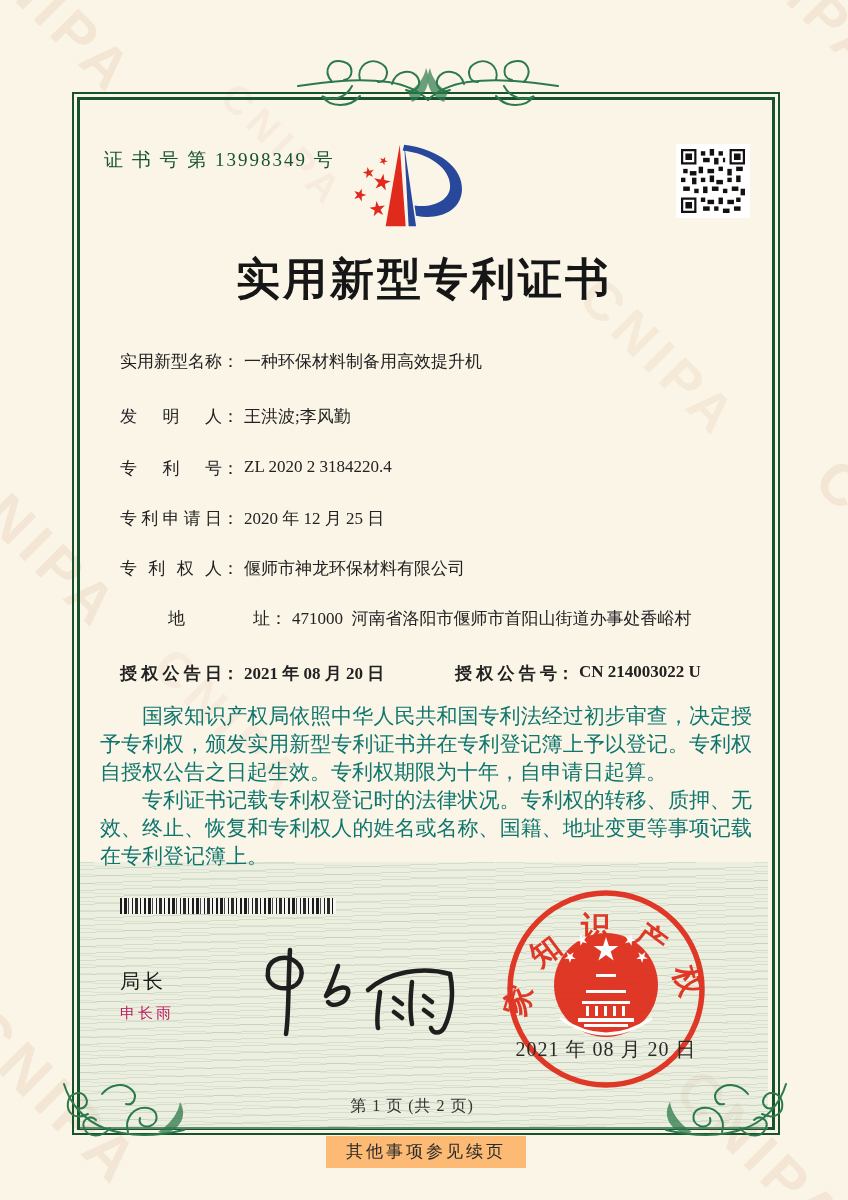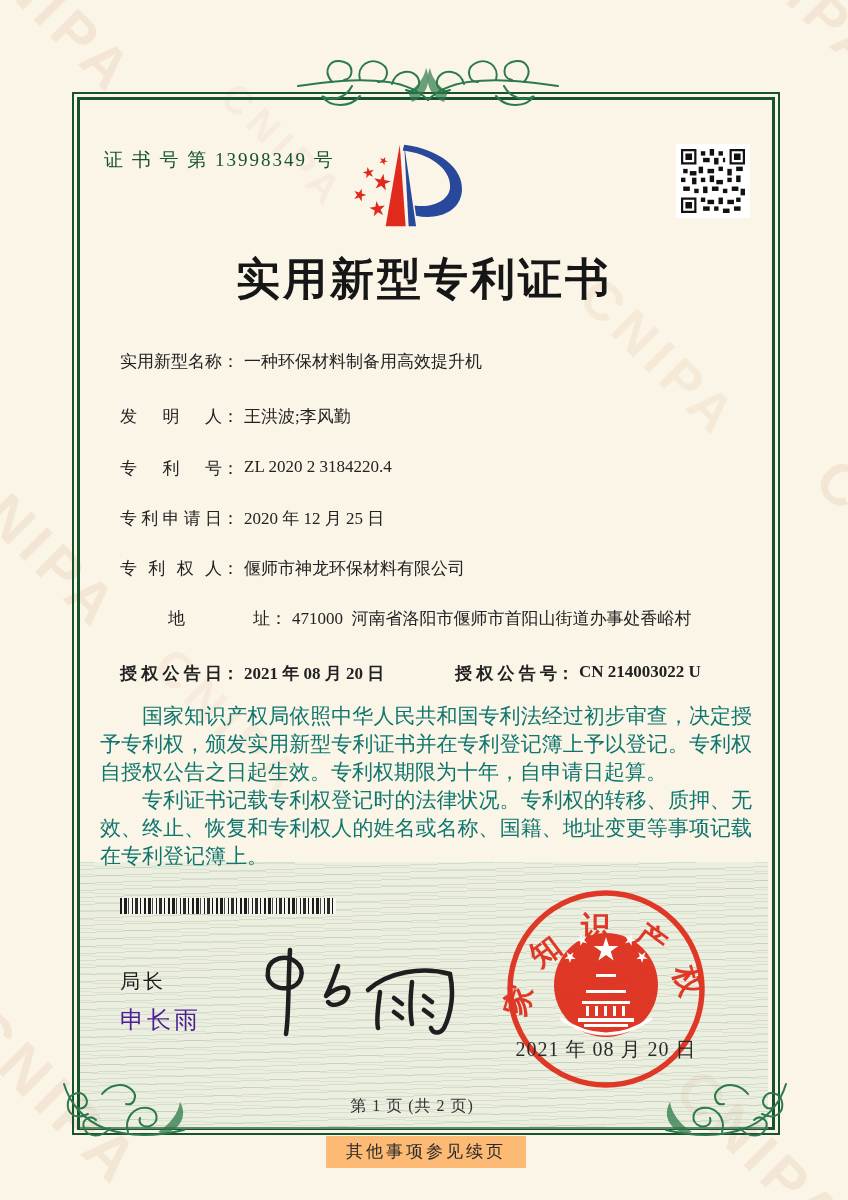--- a/index.html
+++ b/index.html
@@ -37,21 +37,21 @@
          text-align:justify;color:#0f766e;}
   .paras p{margin:0;text-indent:2em;}
   .barcode{position:absolute;left:120px;top:898px;width:216px;height:16px;
     background:repeating-linear-gradient(90deg,
       #1c1c1c 0 2px,#f7f5ef 2px 4px,#1c1c1c 4px 7px,#f7f5ef 7px 8px,#4a4a4a 8px 9px,
       #f7f5ef 9px 12px,#1c1c1c 12px 13px,#f7f5ef 13px 15px,#2a2a2a 15px 18px,
       #f7f5ef 18px 20px,#111 20px 21px,#f7f5ef 21px 24px);}
   .officer-title{position:absolute;left:120px;top:968px;font-family:"Liberation Sans",sans-serif;
                  font-size:20px;letter-spacing:3px;color:#1c1c1c;}
   .officer-name{position:absolute;left:120px;top:1004px;font-family:Liberation Mono, monospace;
-                font-size:24px;letter-spacing:3px;color:#4c1d95;}
+                font-size:15px;letter-spacing:3px;color:#be185d;}
   .signature{position:absolute;left:252px;top:938px;}
   .seal{position:absolute;left:500px;top:884px;}
   .pageinfo{position:absolute;left:72px;top:1096px;width:680px;text-align:center;
             font-size:16px;letter-spacing:1px;color:#333;}
   .contnote{position:absolute;left:326px;top:1136px;width:200px;height:32px;background:#fdba74;
             text-align:center;line-height:32px;font-size:17px;letter-spacing:3px;color:#2a2a2a;}
   .qr-wrap{position:absolute;left:676px;top:144px;width:74px;height:74px;background:#fff;}
   .logo{position:absolute;left:352px;top:138px;}
   .orn{position:absolute;}
 </style>

